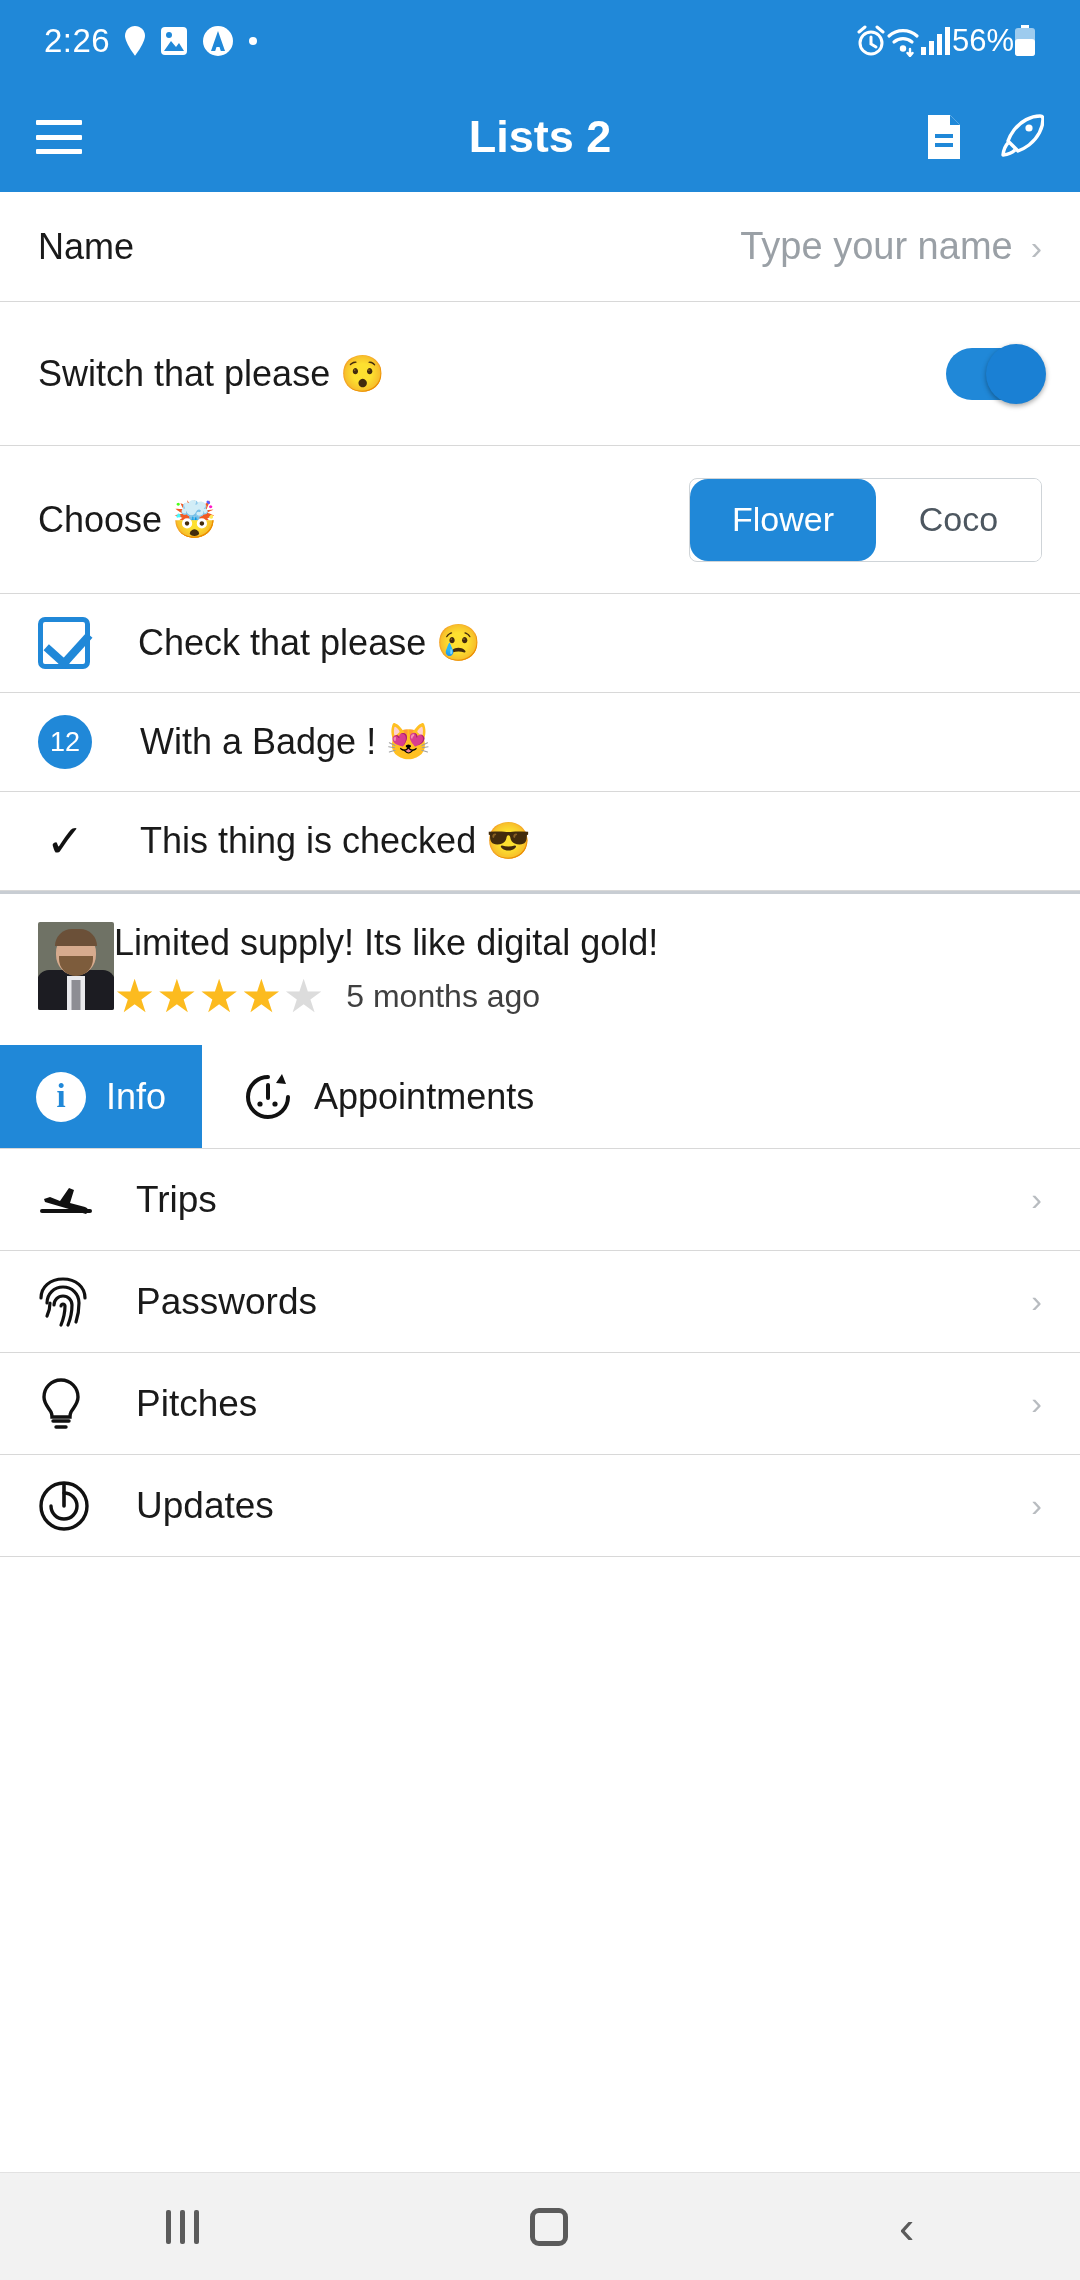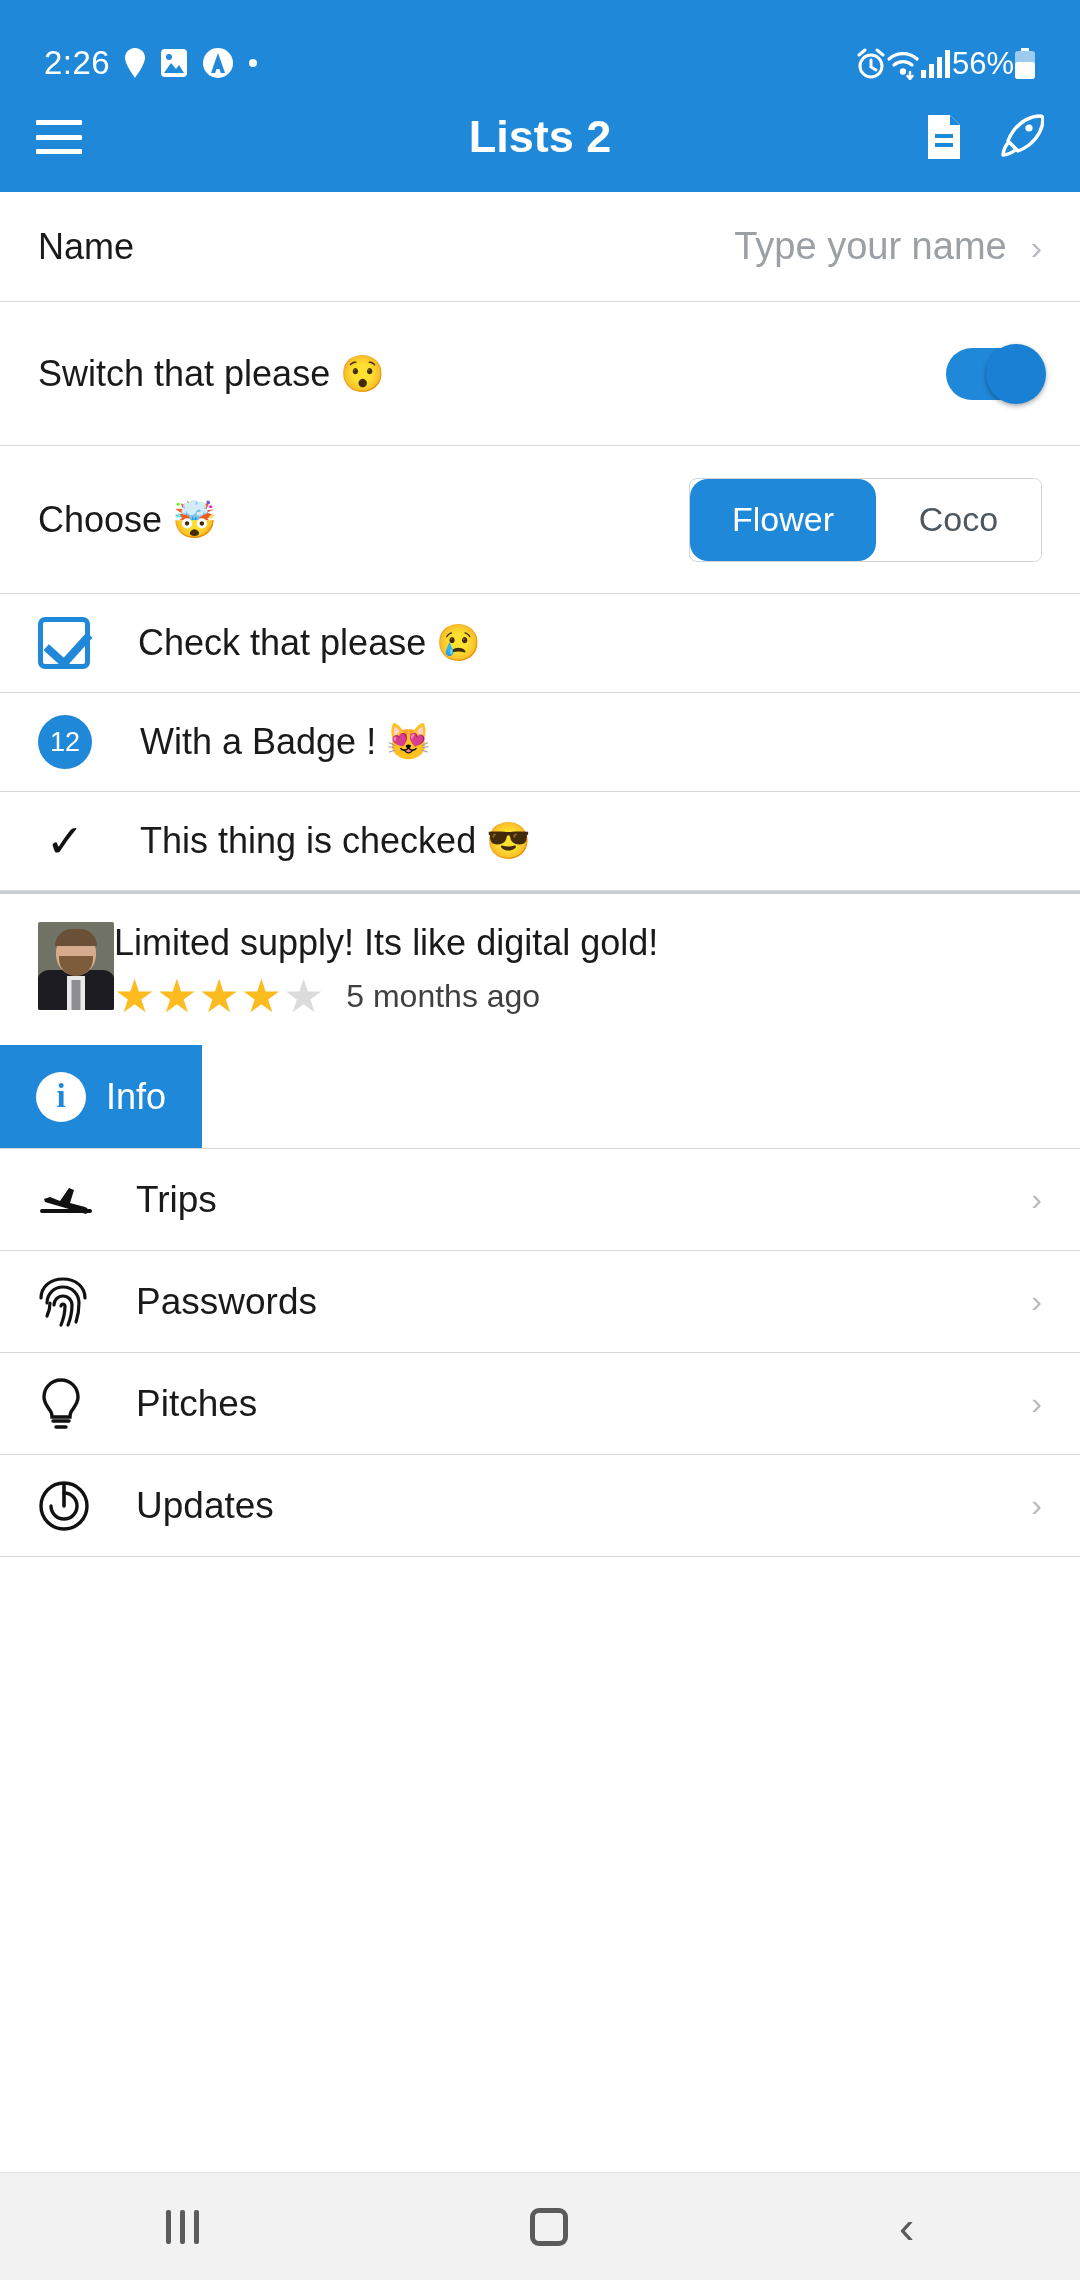--- a/index.html
+++ b/index.html
@@ -7,21 +7,21 @@
   body {
     font-family:"Liberation Sans", sans-serif;
     background:#ffffff;
     overflow:hidden;
   }
   .phone { position:relative; width:1080px; height:2280px; background:#fff; display:flex; flex-direction:column; }
 
   
   .statusbar {
     height:82px; background:#2088d8; color:#fff;
-    display:flex; align-items:flex-end; justify-content:space-between;
+    display:flex; align-items:center; justify-content:space-between;
     padding:0 44px; flex:none;
   }
   .sb-left { display:flex; align-items:center; gap:14px; }
   .sb-time { font-size:33px; font-weight:400; letter-spacing:.5px; }
   .sb-right { display:flex; align-items:center; }
   .sb-batt { font-size:31px; font-weight:400; }
   .ico { display:inline-flex; align-items:center; justify-content:center; }
 
   
   .appbar {
@@ -47,21 +47,21 @@
     position:relative;
   }
   .row-name   { height:110px; }
   .row-switch { height:144px; }
   .row-choose { height:148px; }
   .row-check  { height:99px;align-items:center; }
   .row-badge  { height:99px; }
   .row-tick   { height:99px; }
 
   .row-label { font-size:36px; color:#1a1a1a; }
-  .row-value-wrap { margin-left:auto; display:flex; align-items:center; gap:24px; }
+  .row-value-wrap { margin-left:auto; display:flex; align-items:center; gap:18px; }
   .row-placeholder { font-size:38px; color:#9aa0a6; }
   .chevron { color:#b8bcc0; font-size:34px; line-height:1; }
 
   
   .switch { width:96px; height:52px; border-radius:26px; background:#2088d8; position:relative; }
   .switch .knob { position:absolute; right:-4px; top:-4px; width:60px; height:60px; border-radius:50%; background:#1a80d4; box-shadow:0 2px 5px rgba(0,0,0,.35); }
 
   
   .segmented {
     margin-left:auto; display:flex; border:1px solid #cfd4d8; border-radius:8px; overflow:hidden;
@@ -295,20 +295,32 @@
           <span class="review-time">5 months ago</span>
         </div>
       </span>
     </div>
 
     <div class="tabs">
       <div class="tab active">
         <span class="info-circle">i</span>
         <span>Info</span>
       </div>
+      <div class="tab inactive">
+        <span class="ico">
+          <svg width="52" height="52" viewBox="0 0 52 52">
+              <path d="M26 6a20 20 0 1 0 20 20" fill="none" stroke="#111" stroke-width="4" stroke-linecap="round"></path>
+              <path d="M40 3l4 10-10-1z" fill="#111"></path>
+              <path d="M26 14v13" stroke="#111" stroke-width="4" stroke-linecap="round"></path>
+              <circle cx="18" cy="33" r="2.6" fill="#111"></circle>
+              <circle cx="33" cy="33" r="2.6" fill="#111"></circle>
+            </svg>
+        </span>
+        <span>Appointments</span>
+      </div>
     </div>
 
     <div class="litem">
       <span class="litem-icon">
         <svg width="56" height="44" viewBox="0 0 56 44">
             <path d="M4 33h48" stroke="#111" stroke-width="4" stroke-linecap="round"></path>
             <path d="M6 21l6-2 10 4 9-13 5 2-4 13 15 4c3 1 4 3 3 5l-2 2L7 24z" fill="#111"></path>
           </svg>
       </span>
       <span class="litem-label">Trips</span>

